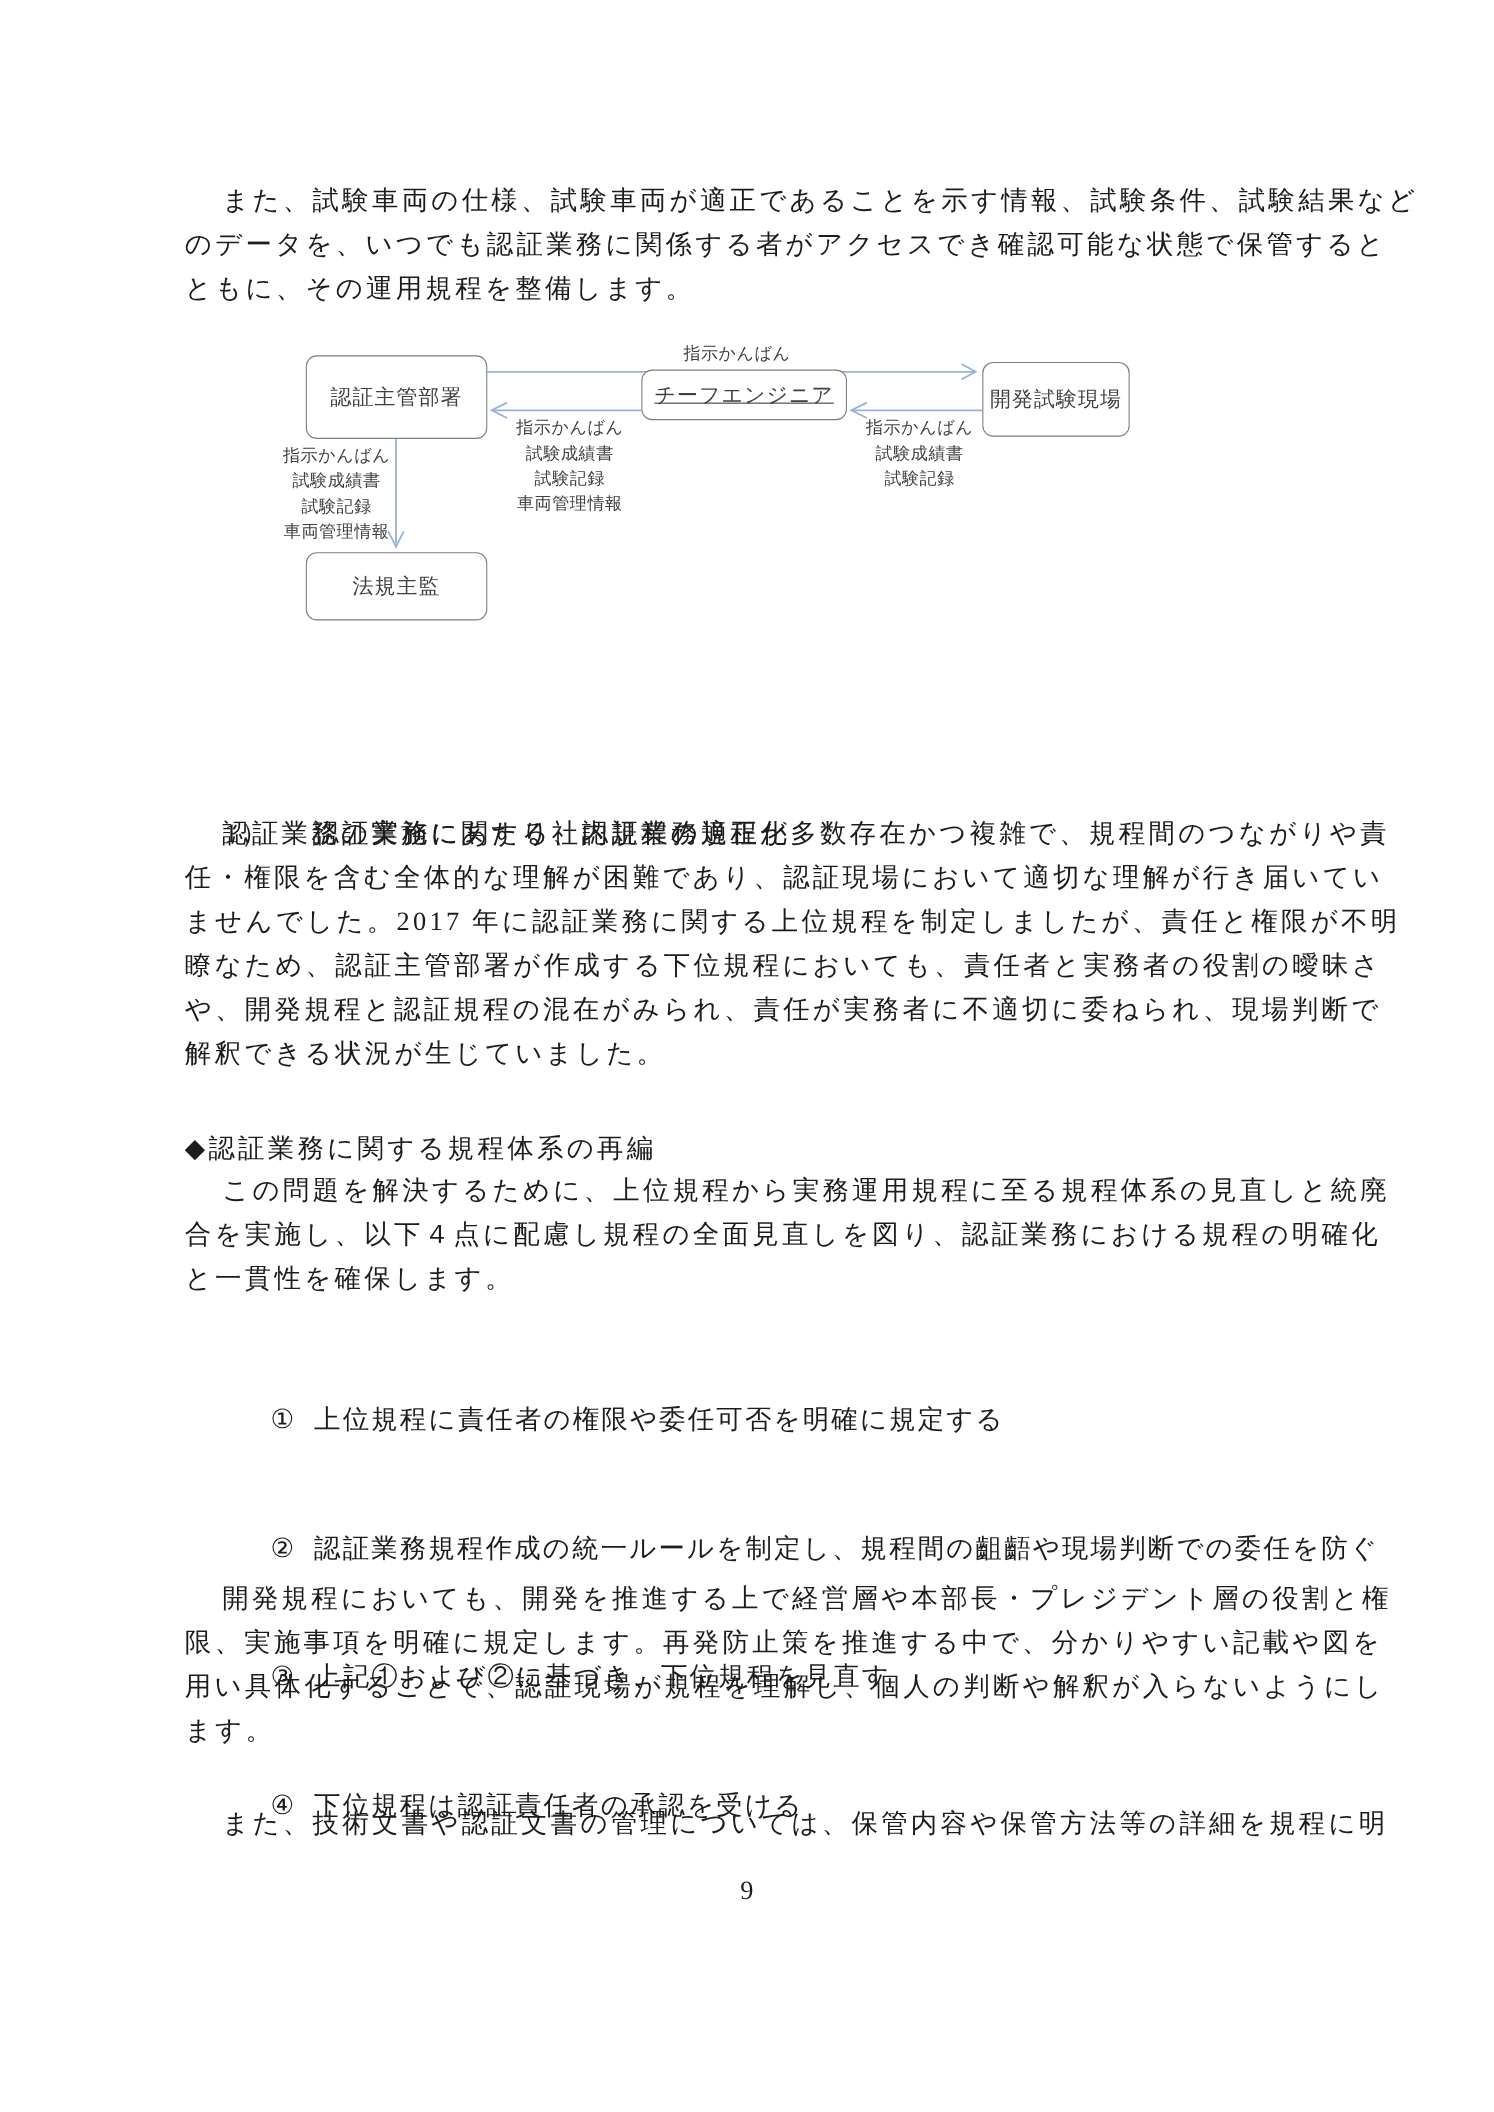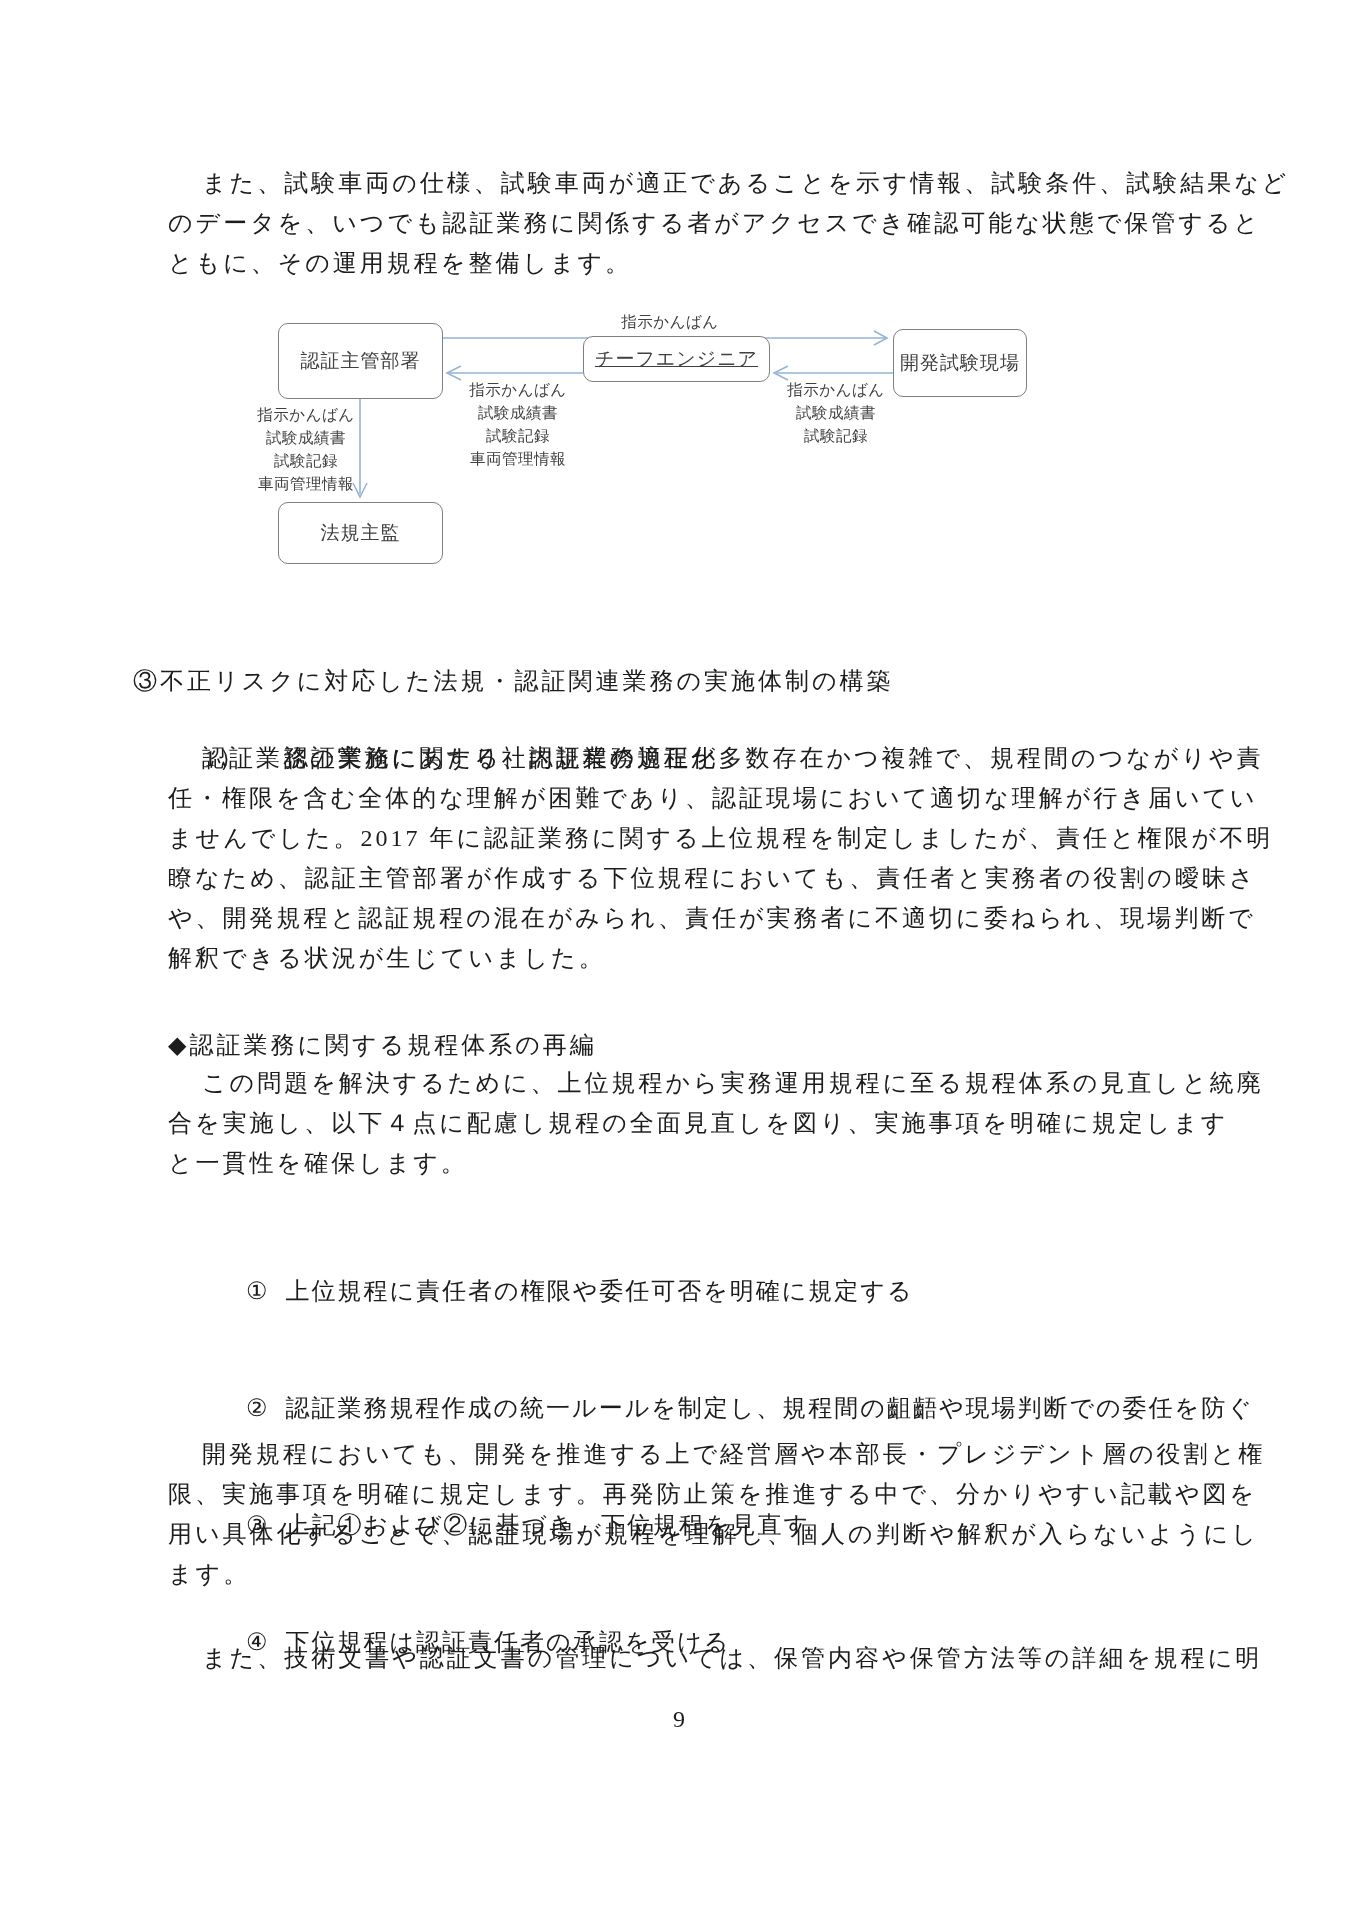--- a/index.html
+++ b/index.html
@@ -158,40 +158,39 @@
     </div>
 
     <div class="alabel lab-down">
       <div>指示かんばん</div>
       <div>試験成績書</div>
       <div>試験記録</div>
       <div>車両管理情報</div>
     </div>
   </div>
 
-  <div class="heading3" style="top:661px">③不正リスクに対応した法規・認証関連業務の実施体制の構築</div>
 
   <div class="subnum-line" style="top:698px">
     <span class="num">1）</span><span>認証業務に関する社内規程の適正化</span>
   </div>
 
   <div class="tblock" style="top:738px">
     <div class="line first">認証業務の実施にあたり、認証業務規程が多数存在かつ複雑で、規程間のつながりや責</div>
     <div class="line">任・権限を含む全体的な理解が困難であり、認証現場において適切な理解が行き届いてい</div>
     <div class="line">ませんでした。2017 年に認証業務に関する上位規程を制定しましたが、責任と権限が不明</div>
     <div class="line">瞭なため、認証主管部署が作成する下位規程においても、責任者と実務者の役割の曖昧さ</div>
     <div class="line">や、開発規程と認証規程の混在がみられ、責任が実務者に不適切に委ねられ、現場判断で</div>
     <div class="line">解釈できる状況が生じていました。</div>
   </div>
 
   <div class="bullet-heading" style="top:1025px">◆認証業務に関する規程体系の再編</div>
 
   <div class="tblock" style="top:1063px">
     <div class="line first">この問題を解決するために、上位規程から実務運用規程に至る規程体系の見直しと統廃</div>
-    <div class="line">合を実施し、以下４点に配慮し規程の全面見直しを図り、実施事項を明確に規定します</div>
+    <div class="line">合を実施し、以下４点に配慮し規程の全面見直しを図り、認証業務における規程の明確化</div>
     <div class="line">と一貫性を確保します。</div>
   </div>
 
   <div class="numlist" style="top:1233px">
     <div class="item">
       <span class="marker">①</span><span>上位規程に責任者の権限や委任可否を明確に規定する</span>
     </div>
     <div class="item">
       <span class="marker">②</span><span>認証業務規程作成の統一ルールを制定し、規程間の齟齬や現場判断での委任を防ぐ</span>
     </div>

